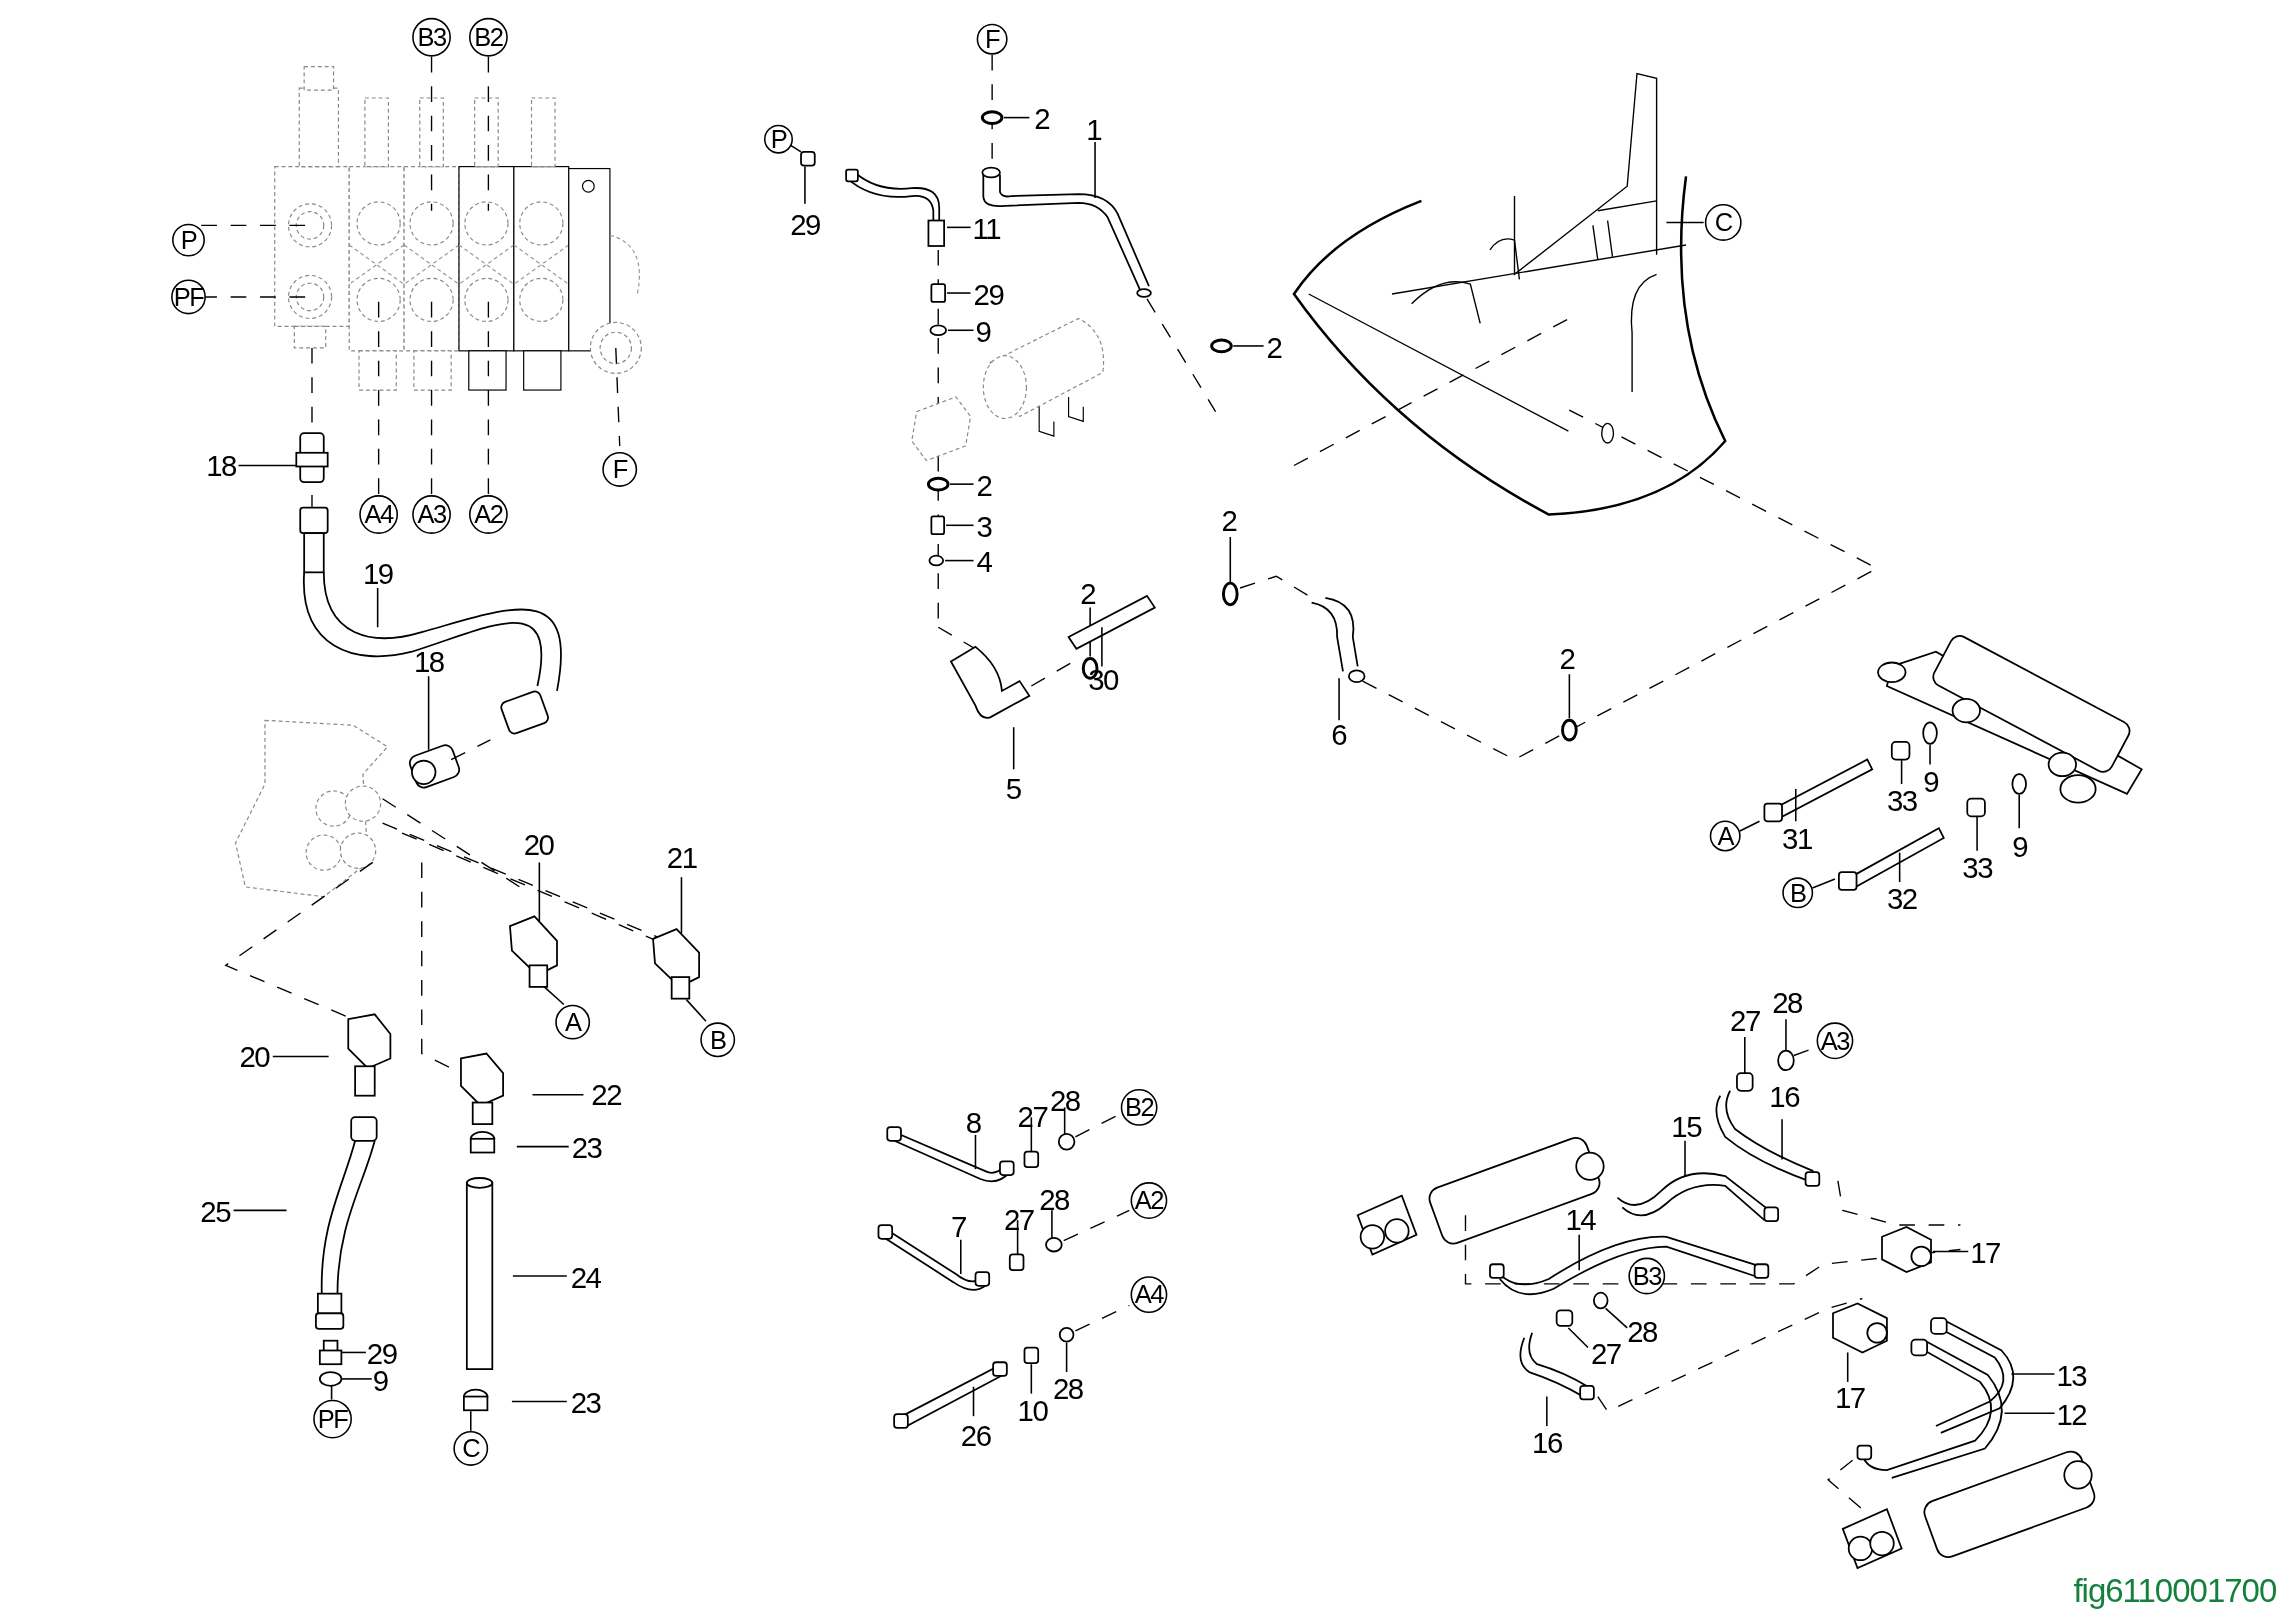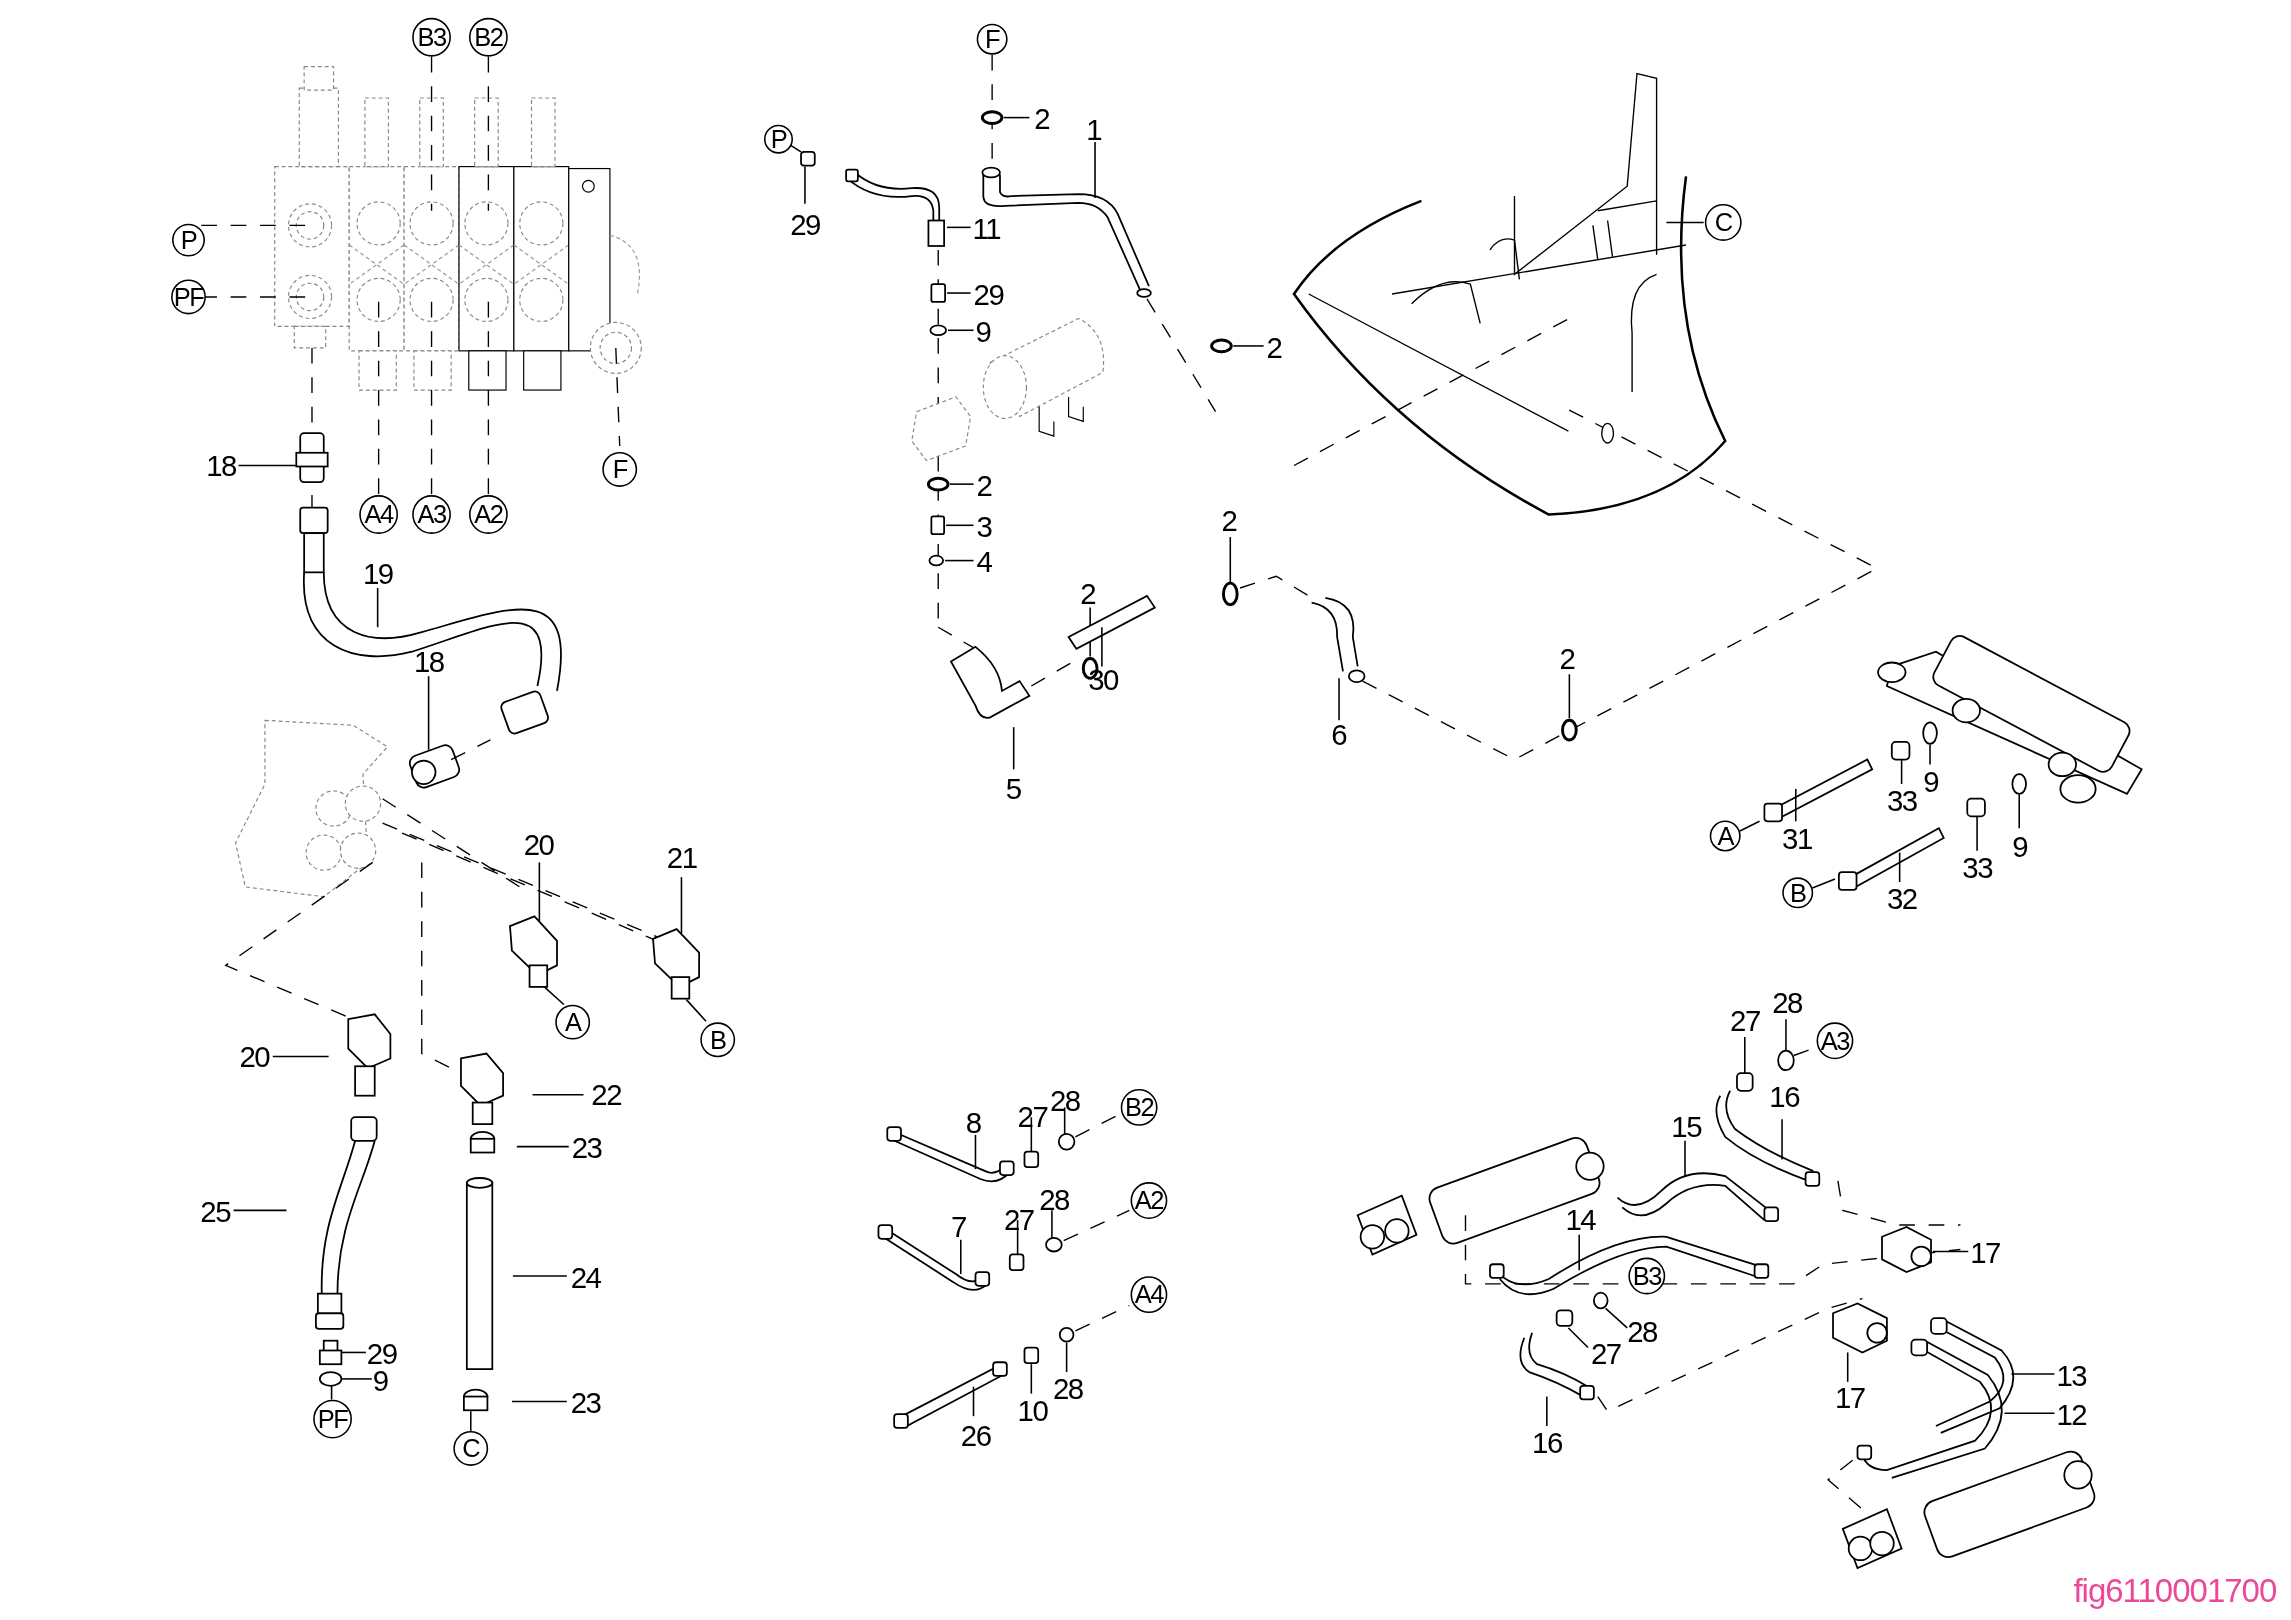--- a/index.html
+++ b/index.html
@@ -7,21 +7,21 @@
   #canvas { position: absolute; left: 0; top: 0; width: 2292px; height: 1620px; }
   .lbl { font-family: "Liberation Sans", sans-serif; font-size: 30px; font-weight: 400; fill: #000; letter-spacing: -1.5px; }
   .ref { font-family: "Liberation Sans", sans-serif; font-size: 26px; fill: #000; letter-spacing: -1.5px; }
   .leader { stroke: #000; stroke-width: 1.6; fill: none; }
   .dash { stroke: #000; stroke-width: 1.4; fill: none; stroke-dasharray: 16 14; }
   .part { stroke: #000; stroke-width: 1.8; fill: #fff; }
   .ghost { stroke: #888; stroke-width: 1.2; fill: #fff; stroke-dasharray: 4 3; }
   .ghostfill { stroke: #999; stroke-width: 1.2; fill: none; stroke-dasharray: 4 3; }
   .thick { stroke: #000; stroke-width: 3; fill: #fff; }
   .circ { stroke: #000; stroke-width: 1.6; fill: #fff; }
-  #fig-id { position: absolute; right: 15.7px; bottom: 9.8px; font-family: "Liberation Sans", sans-serif; font-size: 33px; color: #ec4899; letter-spacing: -1px; }
+  #fig-id { position: absolute; right: 15.7px; bottom: 9.8px; font-family: "Liberation Sans", sans-serif; font-size: 33px; color: #15803d; letter-spacing: -1px; }
 </style>
 </head>
 <body>
 
 <svg id="canvas" viewBox="0 0 2338 1653" xmlns="http://www.w3.org/2000/svg">
 
   <g>
 
     <rect class="ghost" x="280" y="170" width="76" height="163"></rect>
     <rect class="ghost" x="305" y="90" width="40" height="80"></rect>

